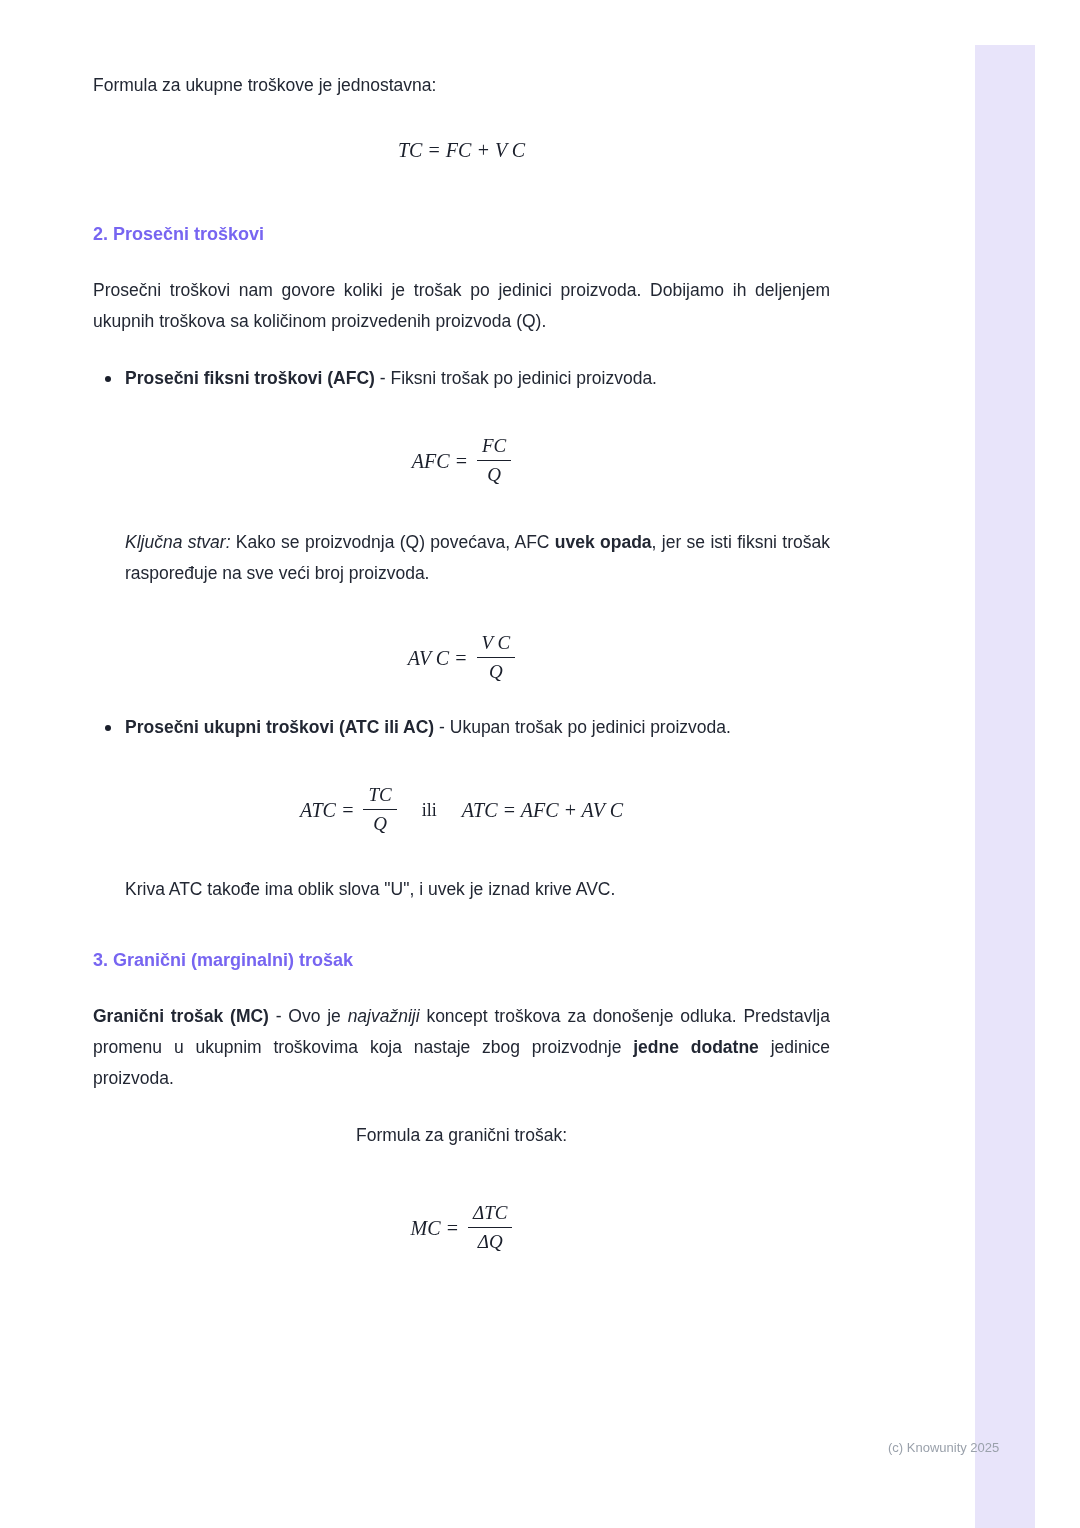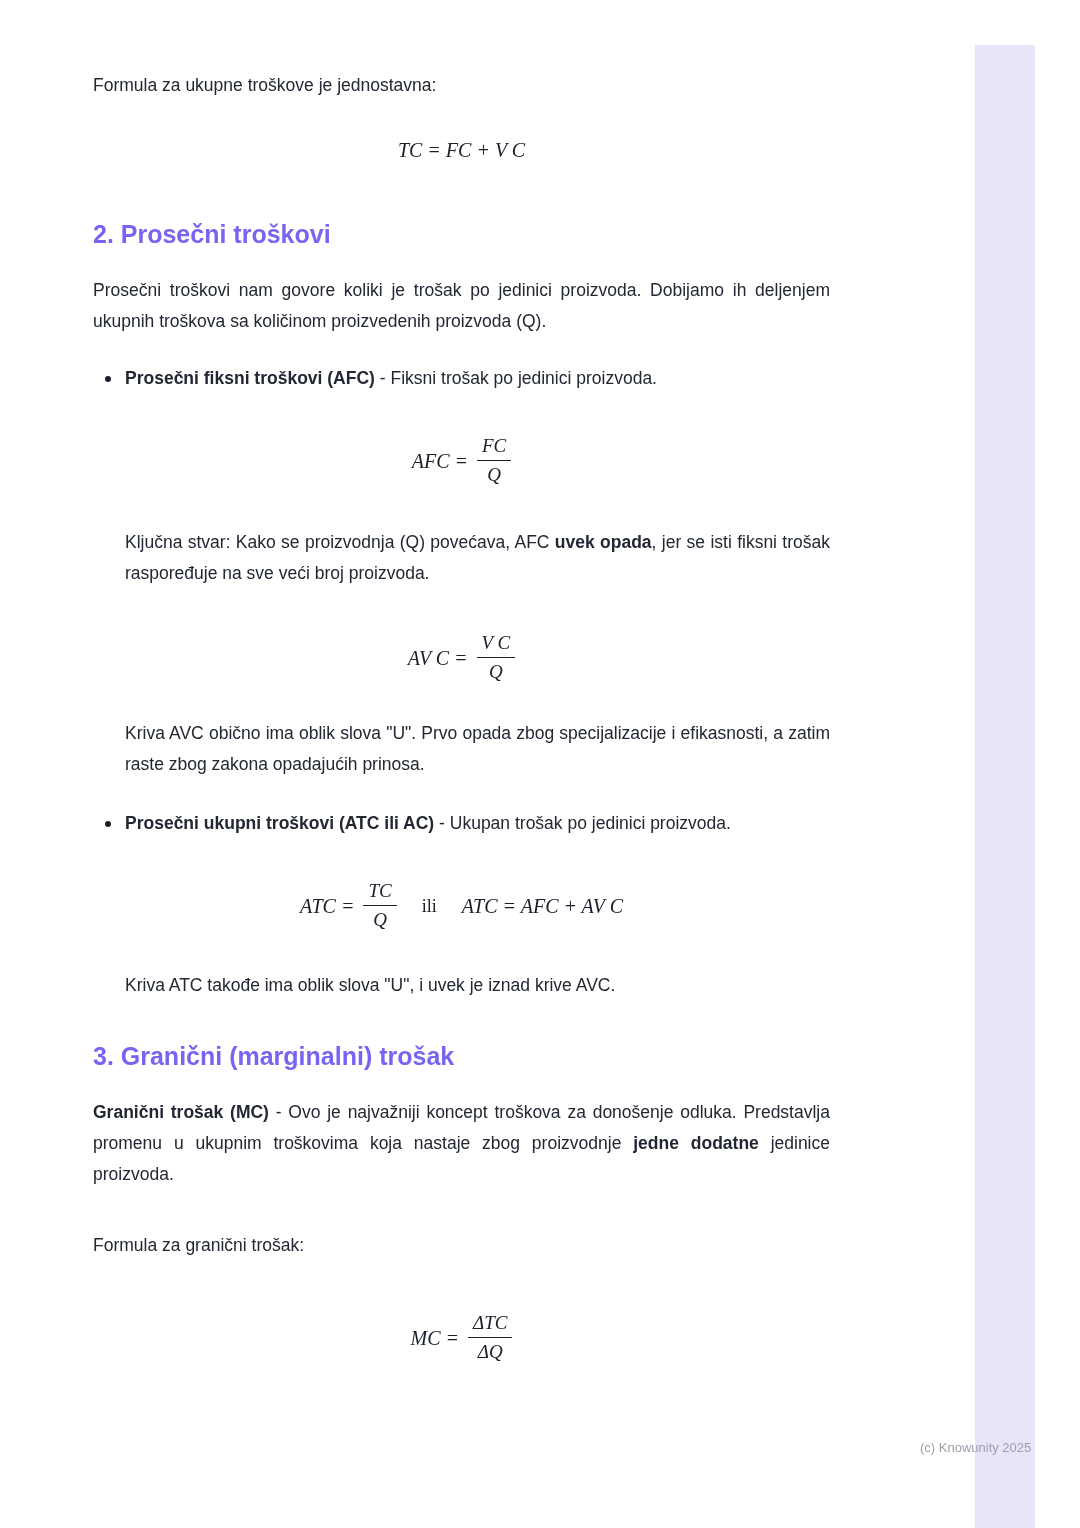--- a/index.html
+++ b/index.html
@@ -21,27 +21,27 @@
     position: absolute;
     left: 93px; top: 12px;
     width: 737px;
     padding-top: 58px;
     font-size: 17.5px;
     line-height: 31px;
   }
   p { margin: 0; }
   .justify { text-align: justify; }
   .b { font-weight: 700; }
-  .i { }
+  .i { font-style: italic; }
   .lead { margin: 0; }
 
   h2 {
     margin: 0;
     color: #7765f1;
-    font-size: 25px;
+    font-size: 18px;
     line-height: 34px;
     font-weight: 700;
   }
   .h2-s2 { margin-top: 54px; }
   .h2-s3 { margin-top: 38px; }
 
   .p-s2 { margin-top: 24px; }
   .p-s3 { margin-top: 24px; }
 
   
@@ -89,25 +89,25 @@
   .li-2 { margin-top: 21px; }
   .li-3 { margin-top: 28px; }
 
   .note {
     margin-left: 32px;
     margin-top: 40px;
   }
   .note-plain { margin-top: 34px; }
   .note-atc { margin-top: 38px; }
 
-  .formula-intro { margin-top: 40px; }
+  .formula-intro { margin-top: 26px; text-align: center; }
 
   .footer {
     position: absolute;
-    left: 920px; top: 1440px;
+    left: 888px; top: 1440px;
     font-size: 13px;
     color: #9aa1ab;
     z-index: 2;
     white-space: nowrap;
   }
 </style>
 </head>
 <body>
 
 <div class="side-strip"></div>
@@ -141,21 +141,20 @@
 
 
   <div class="formula f-avc">
     <span>AV C =</span>
     <span class="frac">
       <span class="num">V C</span>
       <span class="den">Q</span>
     </span>
   </div>
 
-  <p class="note note-plain justify">Kriva AVC obično ima oblik slova "U". Prvo opada zbog specijalizacije i efikasnosti, a zatim raste zbog zakona opadajućih prinosa.</p>
 
   <div class="li li-3">
     <span class="dot"></span>
     <span class="li-text justify"><span class="b">Prosečni ukupni troškovi (ATC ili AC)</span><span> - Ukupan trošak po jedinici proizvoda.</span></span>
   </div>
 
   <div class="formula f-atc">
     <span>ATC =</span>
     <span class="frac">
       <span class="num">TC</span>

